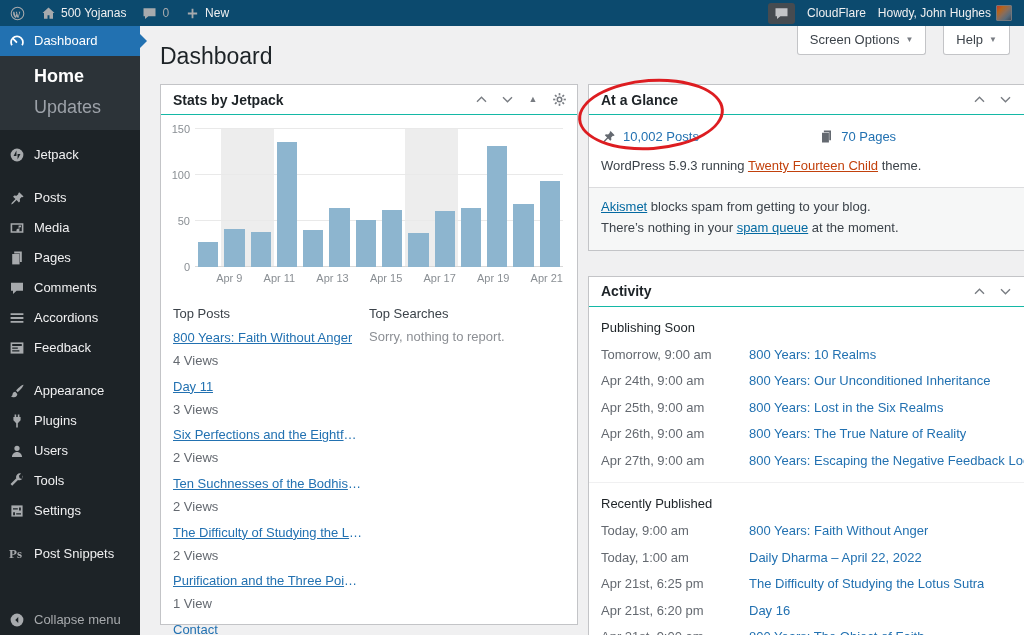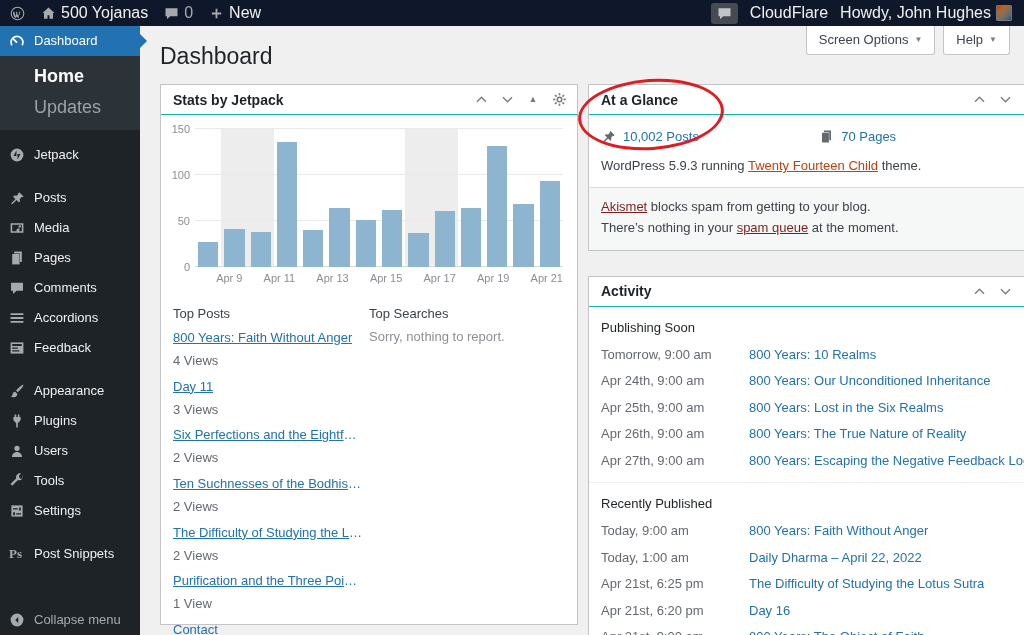--- a/index.html
+++ b/index.html
@@ -1,22 +1,22 @@
 <!DOCTYPE html>
 <html><head>
 <meta charset="utf-8">
 <style>
   * { box-sizing: border-box; margin: 0; padding: 0; }
   html,body { width:1024px; height:635px; overflow:hidden; }
   body { font-family:"Liberation Sans", sans-serif; background:#f0f0f1; color:#1d2327; font-size:13px; }
   .app { position:relative; width:1024px; height:635px; overflow:hidden; }
 
   
-  .admin-bar { position:absolute; top:0; left:0; right:0; height:26px; background:#0f172a; color:#f0f0f1;
-    display:flex; align-items:center; padding:0 12px 0 10px; z-index:50; font-size:16px; }
+  .admin-bar { position:absolute; top:0; left:0; right:0; height:26px; background:#0c4a6e; color:#f0f0f1;
+    display:flex; align-items:center; padding:0 12px 0 10px; z-index:50; font-size:12px; }
   .ab-item { display:flex; align-items:center; gap:5px; margin-right:16px; cursor:pointer; white-space:nowrap; }
   .ab-right { margin-left:auto; display:flex; align-items:center; gap:12px; }
   .ab-icon { width:15px; height:15px; display:block; color:#a7aaad; }
   .ab-item .label { color:#f0f0f1; }
   .ab-count { color:#a7aaad; }
   .ab-bubble-box { background:#464b50; border-radius:3px; padding:3px 6px; display:flex; align-items:center; }
   .avatar { width:16px; height:16px; border-radius:1px; border:1px solid #72777c;
     background:linear-gradient(135deg,#c0392b 0%,#b5651d 25%,#8a6d5a 50%,#5a6b7a 75%,#3b4a58 100%); }
 
   
@@ -34,21 +34,21 @@
   .submenu li { padding:5px 8px 5px 34px; cursor:pointer; color:#9ca1a8; font-size:18px; }
   .submenu li.current { color:#fff; font-weight:bold; }
   .gap-sm { height:10px; } .gap-md { height:13px; }
   .spacer { flex:1; }
   .collapse-item { color:#a7aaad; }
   .collapse-item .mi-icon { color:#a7aaad; }
   .ps-icon { font-family:"Liberation Serif", serif; font-weight:bold; font-size:13px; color:#a7aaad; line-height:16px; }
 
   
   .content { position:absolute; top:26px; left:140px; right:0; bottom:0; background:#f0f0f1; overflow:hidden; }
-  .screen-tabs { position:absolute; top:0; right:14px; display:flex; gap:8px; z-index:10; }
+  .screen-tabs { position:absolute; top:0; right:14px; display:flex; gap:17px; z-index:10; }
   .screen-tab { background:#fff; border:1px solid #c3c4c7; border-top:none; border-radius:0 0 3px 3px;
     padding:6px 12px 7px; font-size:13px; color:#3c434a; cursor:pointer; display:flex; align-items:center; gap:6px; }
   .caret-down { font-size:8px; color:#787c82; }
   h1.page-title { font-size:23px; font-weight:400; color:#1d2327; padding:17px 0 0 20px; margin-bottom:14px; }
 
   .columns { display:flex; gap:10px; padding:0 12px 0 20px; align-items:flex-start; }
   .col-left { width:418px; flex:none; }
   .col-right { flex:1; position:relative; }
 
   .panel { background:#fff; border:1px solid #c3c4c7; }
@@ -83,21 +83,21 @@
   .tp-empty { color:#8c8f94; font-size:13px; }
 
   
   .glance-links { display:flex; padding:14px 12px 10px; }
   .glance-link { display:flex; align-items:center; gap:7px; color:#2271b1; cursor:pointer; }
   .glance-link:first-child { width:50%; }
   .glance-link .g-icon { color:#646970; width:15px; height:15px; display:flex; }
   .glance-version { padding:4px 12px 14px; color:#3c434a; }
   .glance-version a { color:#c2410c; text-decoration:underline; cursor:pointer; }
   .glance-footer { background:#f6f7f7; border-top:1px solid #dcdcde; padding:9px 12px 11px; color:#3c434a; line-height:1.6; }
-  .glance-footer a { color:#7f1d1d; text-decoration:underline; cursor:pointer; }
+  .glance-footer a { color:#0369a1; text-decoration:underline; cursor:pointer; }
   .annotation-ellipse { position:absolute; left:-11px; top:-6px; width:146px; height:71px;
     border:3px solid #dd1d21; border-radius:50%; transform:rotate(-4deg); z-index:5; pointer-events:none; }
 
   
   .panel-activity { margin-top:25px; }
   .act-section { padding:4px 0 8px; }
   .act-section + .act-section { border-top:1px solid #f0f0f1; }
   .act-heading { font-size:13px; color:#1d2327; padding:9px 12px 7px; }
   .act-row { display:flex; padding:3px 12px 4px; font-size:13px; line-height:1.5; }
   .act-date { width:148px; flex:none; color:#646970; }

